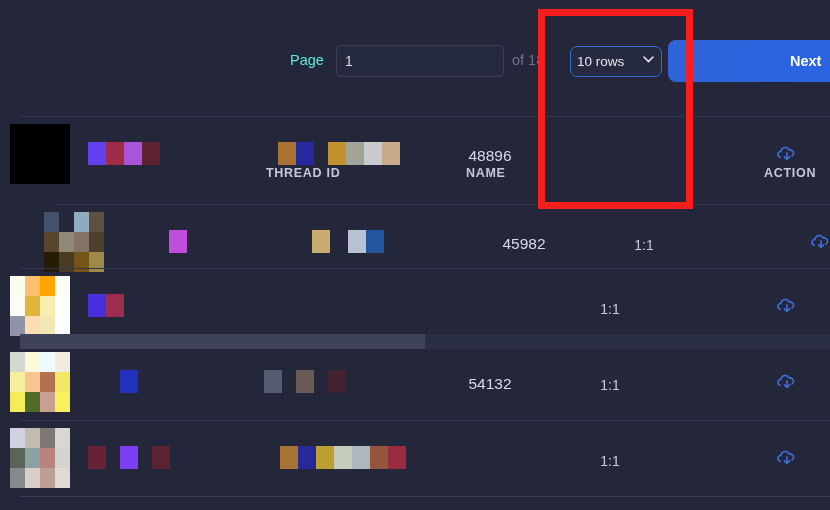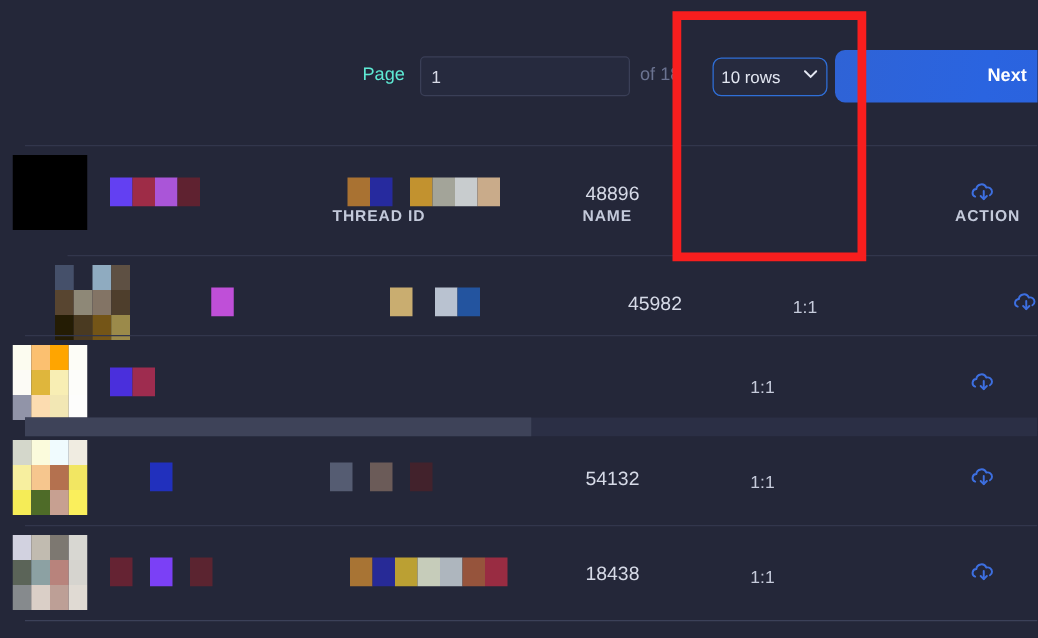--- a/index.html
+++ b/index.html
@@ -310,21 +310,20 @@
         </div>
         <div class="sw-group" style="left: 280px; top: 26px;">
           <b style="background: rgb(168, 116, 52);"></b>
           <b style="background: rgb(39, 42, 150);"></b>
           <b style="background: rgb(187, 160, 51);"></b>
           <b style="background: rgb(198, 204, 186);"></b>
           <b style="background: rgb(174, 182, 190);"></b>
           <b style="background: rgb(150, 84, 60);"></b>
           <b style="background: rgb(153, 44, 66);"></b>
         </div>
-        <div class="count" style="left: 430px; top: 31px;">18438</div>
         <div class="ratio" style="top: 33px;">1:1</div>
         <div class="dl" style="top: 28px;">
           <svg width="22" height="22" viewBox="0 0 24 24" fill="none" stroke="#3d6fe0" stroke-width="1.7" stroke-linecap="round" stroke-linejoin="round">
             <path d="M4.5 14.5a3.4 3.4 0 011-6.6 4.6 4.6 0 018.8-1.3 3.8 3.8 0 014.9 3.6 3.6 3.6 0 01-1.8 3.1"></path>
             <path d="M12 9.5v7"></path>
             <path d="M9.3 14l2.7 2.7 2.7-2.7"></path>
           </svg>
         </div>
       </div>
     </div>

